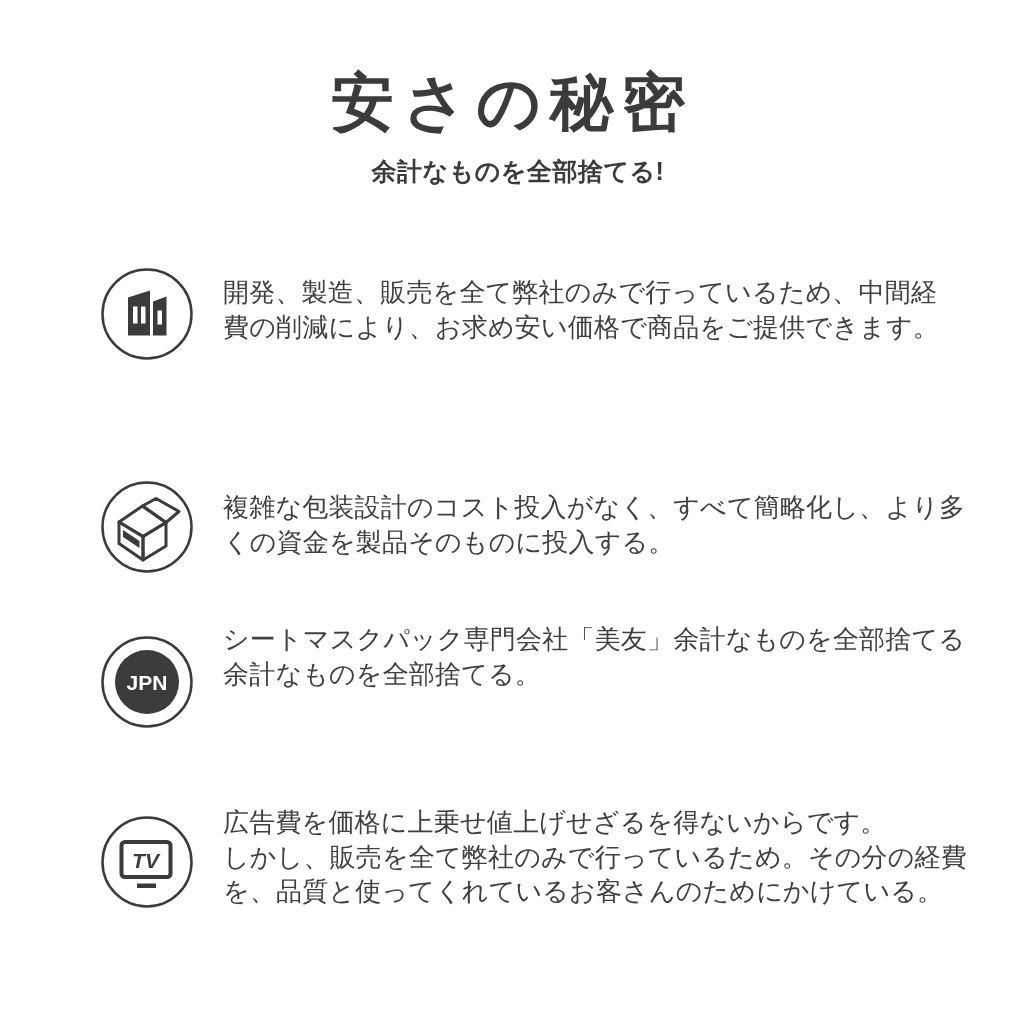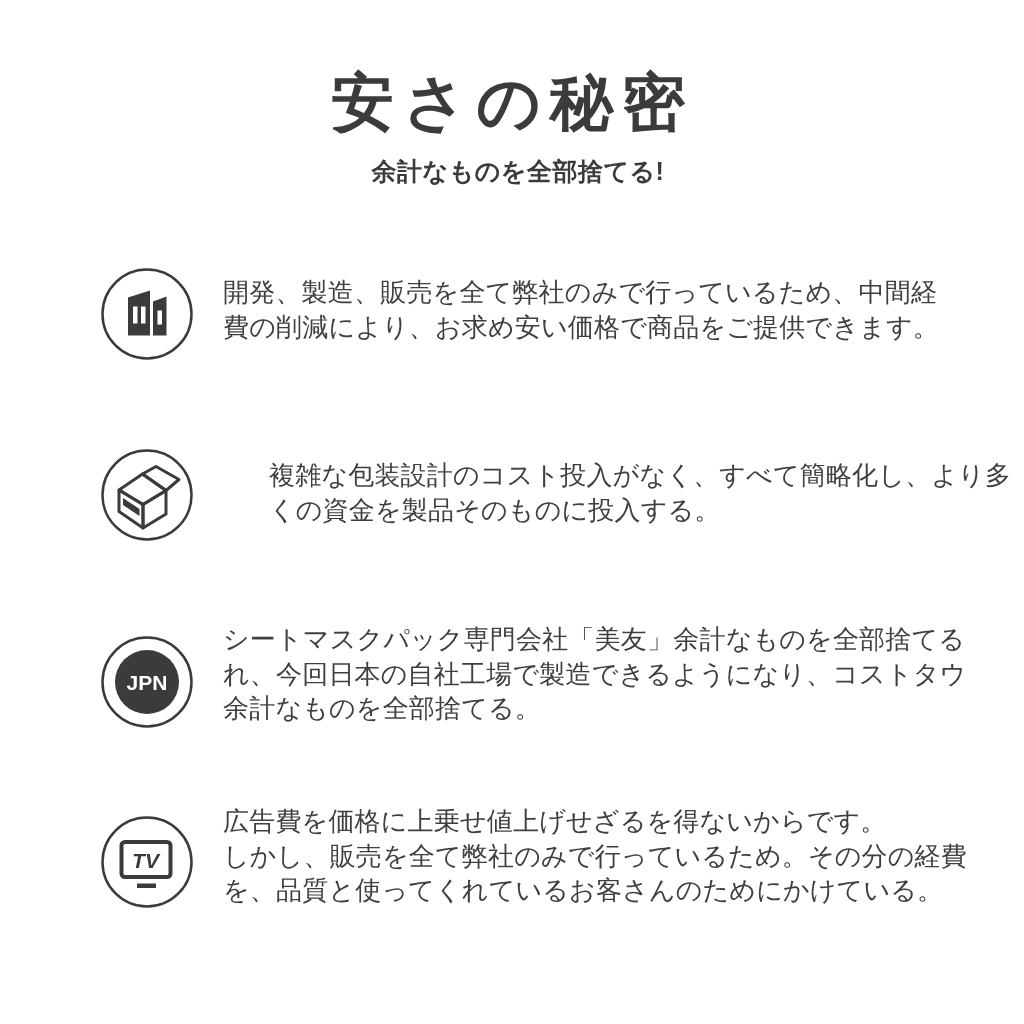--- a/index.html
+++ b/index.html
@@ -43,41 +43,41 @@
     color: #3b3b3b;
     white-space: nowrap;
   }
   .row {
     position: absolute;
     left: 100px;
     display: flex;
     align-items: flex-start;
   }
   .row-1 { top: 267px; }
-  .row-2 { top: 448px; gap: 46px; }
+  .row-2 { top: 480px; }
   .row-3 { top: 635px; }
   .row-4 { top: 815px; }
   .icon-wrap {
     flex: 0 0 94px;
     width: 94px;
     height: 94px;
   }
   .icon-wrap svg { display: block; }
   .text-block {
     margin-left: 29px;
     font-size: 26px;
     line-height: 34.5px;
     letter-spacing: 0.2px;
     color: #3f3f3f;
     white-space: nowrap;
   }
   .row-1 .text-block { margin-top: 8px; }
   .row-2 .text-block { margin-top: 10px; }
   .row-3 .text-block { margin-top: -13px; }
-  .row-4 .text-block { margin-top: -10px; font-family: Liberation Serif, serif; }
+  .row-4 .text-block { margin-top: -10px; }
   .svg-label {
     font-family: "Liberation Sans", "DejaVu Sans", sans-serif;
   }
 </style>
 </head>
 <body>
 
 <div class="page">
 
   <div class="title">安さの秘密</div>
@@ -122,21 +122,20 @@
   <div class="row row-3">
     <div class="icon-wrap">
       <svg width="94" height="94" viewBox="0 0 94 94" aria-hidden="true">
         <circle cx="47" cy="47" r="44.5" fill="none" stroke="#3b3b3b" stroke-width="2.5"></circle>
         <circle cx="47" cy="47" r="32" fill="#3b3b3b"></circle>
         <text class="svg-label" x="47" y="55" text-anchor="middle" font-size="21" font-weight="bold" fill="#ffffff">JPN</text>
       </svg>
     </div>
     <div class="text-block">
       <div>シートマスクパック専門会社「美友」余計なものを全部捨てる</div>
-      <div>れ、今回日本の自社工場で製造できるようになり、コストタウ</div>
       <div>余計なものを全部捨てる。</div>
     </div>
   </div>
 
   <div class="row row-4">
     <div class="icon-wrap">
       <svg width="94" height="94" viewBox="0 0 94 94" aria-hidden="true">
         <circle cx="47" cy="47" r="44.5" fill="none" stroke="#3b3b3b" stroke-width="2.5"></circle>
         <rect x="21.5" y="27" width="49" height="35" rx="3.5" fill="none" stroke="#3b3b3b" stroke-width="4"></rect>
         <text class="svg-label" x="45.5" y="52.5" text-anchor="middle" font-size="21" font-weight="bold" font-style="italic" fill="#3b3b3b">TV</text>

